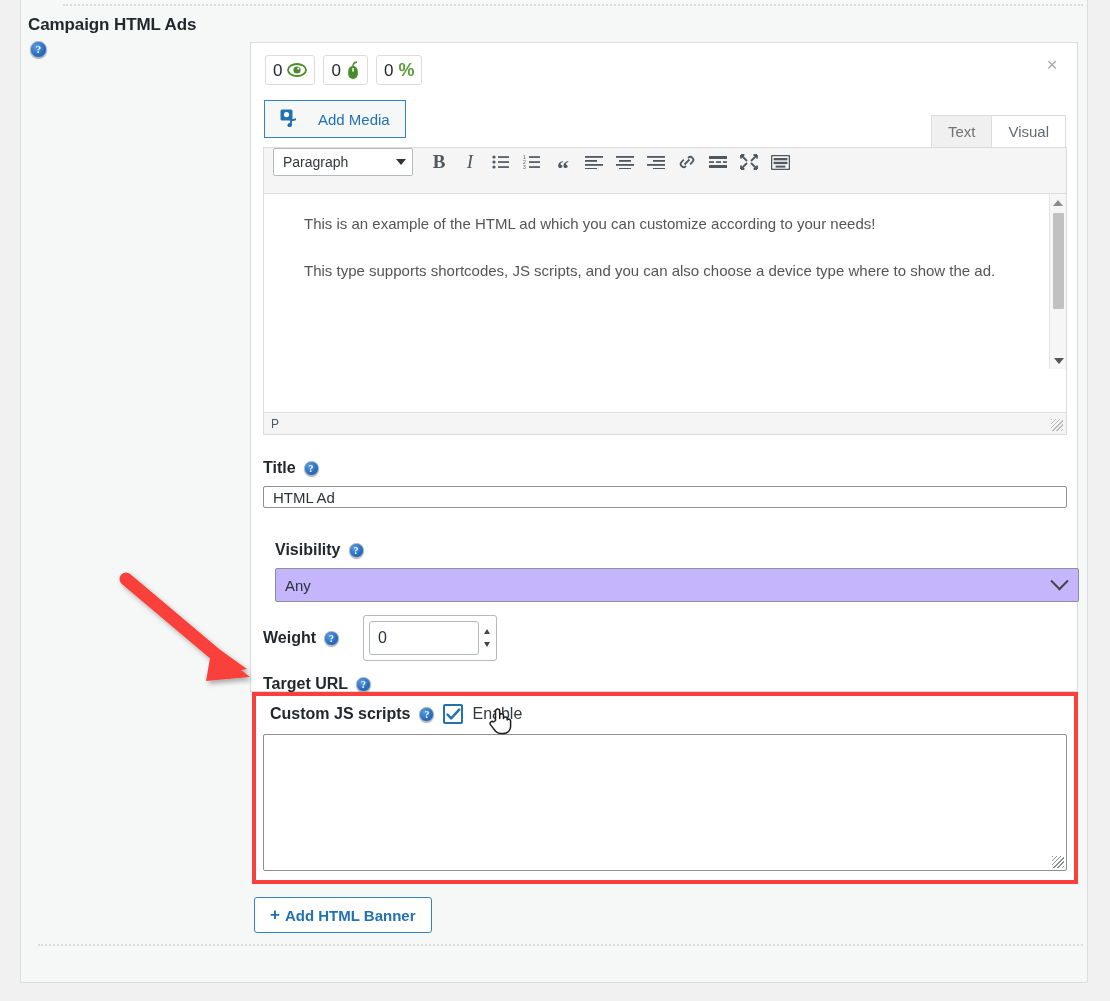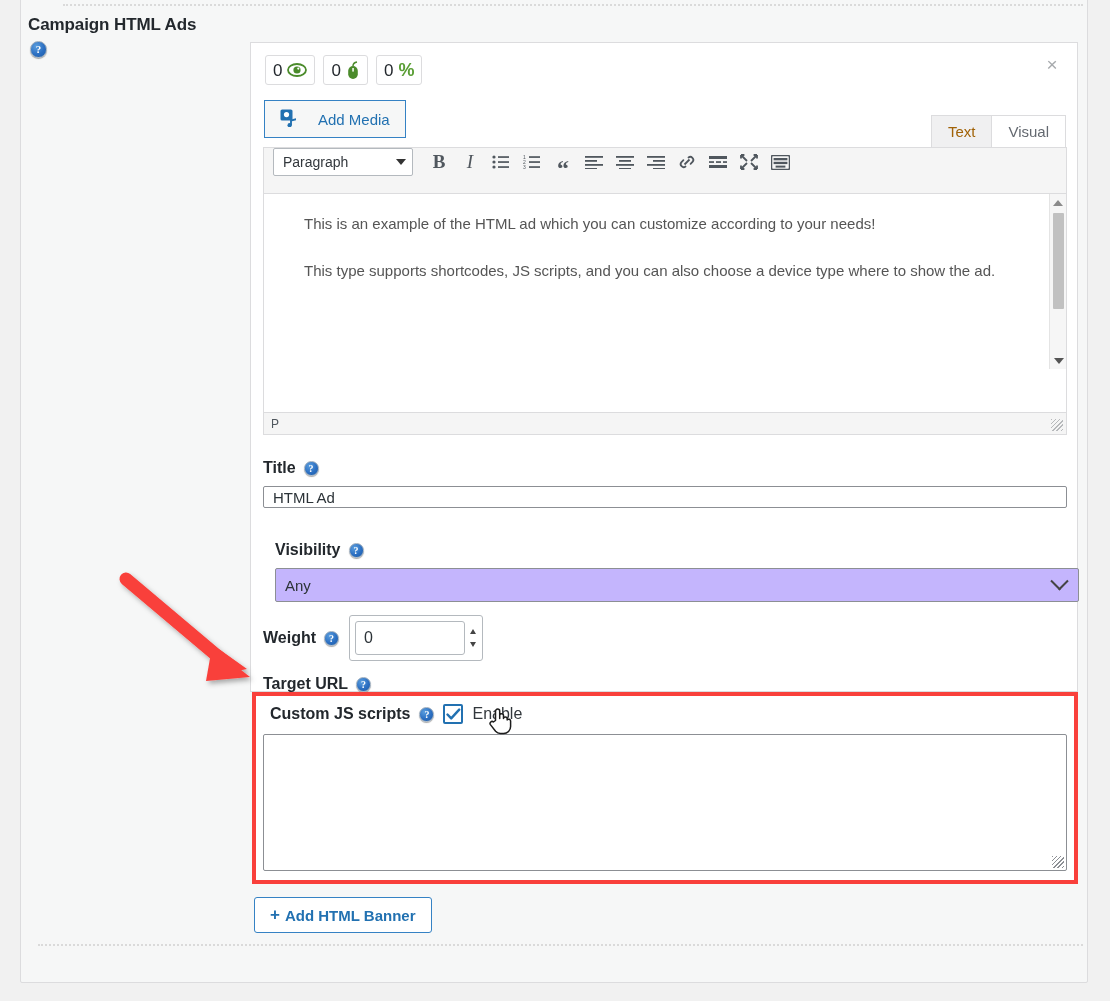--- a/index.html
+++ b/index.html
@@ -71,21 +71,21 @@
     border:1px solid #3582c4;border-radius:0;background:#f6f7f7;
     color:#2271b1;font-size:15px;cursor:pointer;box-sizing:border-box;
   }
   
   .ed-tabs{position:absolute;right:11px;top:72px;display:flex;}
   .ed-tab{
     height:32px;padding:0 16px;display:flex;align-items:center;
     border:1px solid #dcdcde;border-bottom:none;font-size:15px;
     color:#646970;background:#fff;cursor:pointer;box-sizing:border-box;
   }
-  .ed-tab.active{background:#f0f0f1;color:#a16207;}
+  .ed-tab.active{background:#f0f0f1;color:#737373;}
   .ed-tab + .ed-tab{margin-left:-1px;}
   
   .editor{
     position:absolute;left:12px;top:104px;width:804px;height:288px;
     border:1px solid #dcdcde;background:#fff;box-sizing:border-box;
   }
   .ed-toolbar{
     height:46px;background:#f5f5f5;border-bottom:1px solid #dcdcde;
     display:flex;padding:0 9px;gap:3px;box-sizing:border-box;
   }
@@ -139,21 +139,21 @@
   .row-title .fld-label{margin-bottom:9px;}
   .row-vis{position:absolute;left:24px;top:498px;width:804px;}
   .row-vis .fld-label{margin-bottom:9px;}
   .sel-box{
     width:100%;height:34px;border:1px solid #8c8f94;border-radius:2px;background:#c4b5fd;
     display:flex;align-items:center;justify-content:space-between;padding:0 12px 0 9px;
     box-sizing:border-box;font-size:15px;color:#2c3338;cursor:pointer;
   }
   .chev{width:11px;height:11px;border-right:2px solid #444;border-bottom:2px solid #444;
         transform:rotate(45deg) translate(-3px,-3px);}
-  .row-weight{position:absolute;left:12px;top:572px;display:flex;align-items:center;gap:10px;justify-content:center;}
+  .row-weight{position:absolute;left:12px;top:572px;display:flex;align-items:center;gap:24px;justify-content:center;}
   .spin-wrap{
     border:1px solid #b4b9be;border-radius:3px;background:#fff;
     height:46px;display:flex;align-items:center;padding:0 6px 0 5px;box-sizing:border-box;
   }
   .spin-input{
     width:110px;height:34px;border:1px solid #b4b9be;border-radius:3px;background:#fff;
     box-sizing:border-box;padding:0 8px;font-size:16px;color:#2c3338;
     font-family:"Liberation Sans", sans-serif;
   }
   .spin-btns{display:flex;flex-direction:column;justify-content:center;height:34px;margin-left:5px;gap:8px;}

